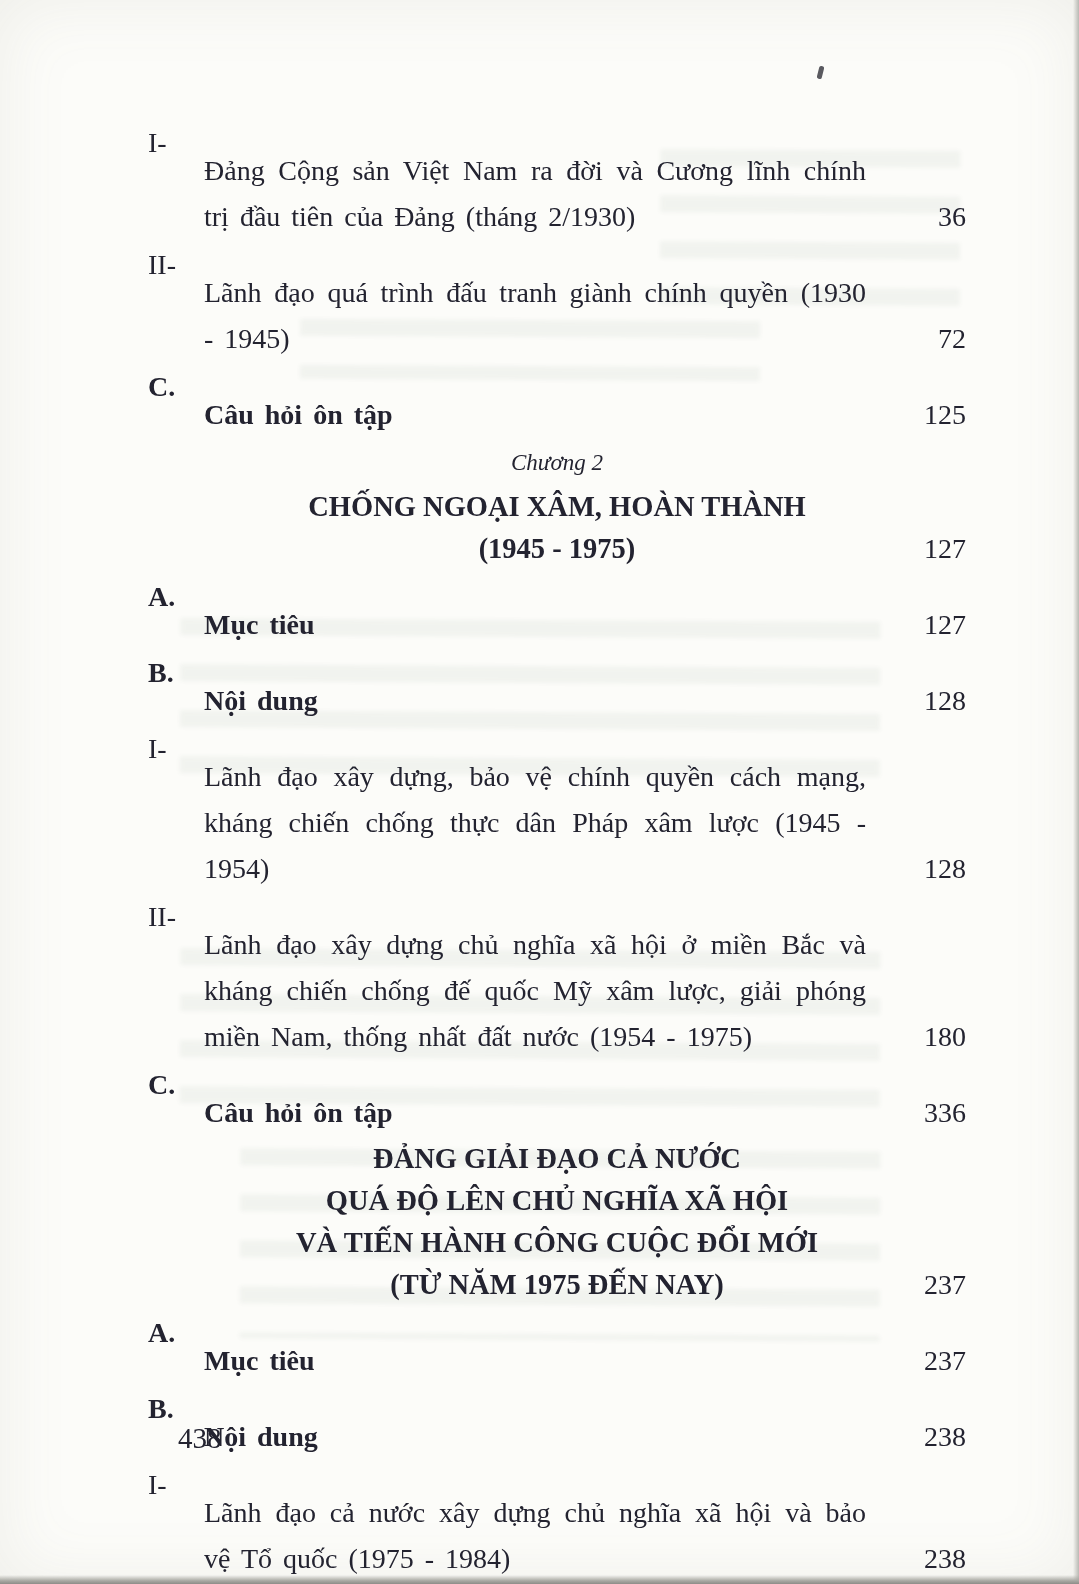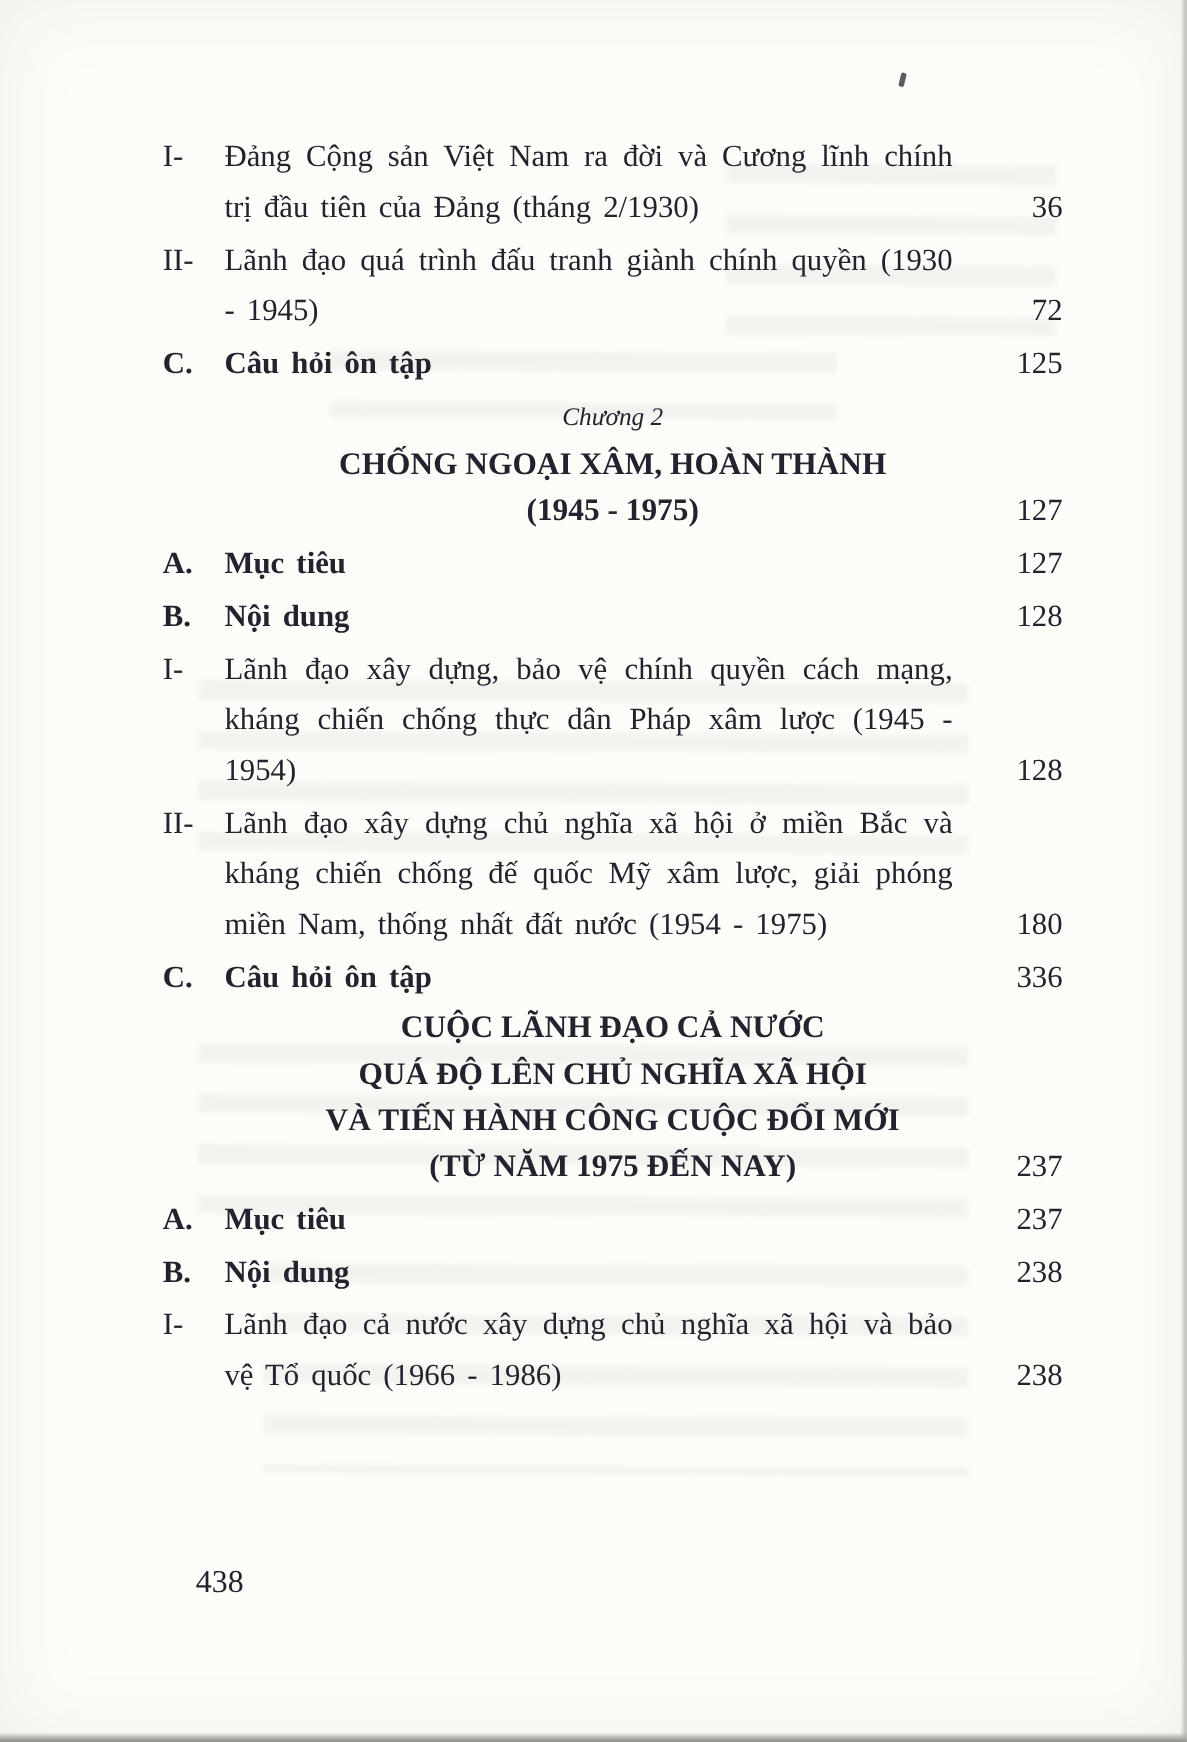--- a/index.html
+++ b/index.html
@@ -64,20 +64,21 @@
   .toc-item .lbl {
     flex: none;
     width: 56px;
     align-self: flex-start;
   }
   .toc-item .txt {
     flex: 1;
     text-align: justify;
     word-spacing: 4px;
     padding-right: 30px;
+    margin-top: 28px;
   }
   .toc-item .pg {
     flex: none;
     min-width: 70px;
     text-align: right;
   }
   .bold-row .lbl, .bold-row .txt { font-weight: bold; }
 
   .chapter {
     margin: 0 0 4px 0;
@@ -175,21 +176,21 @@
       <span class="pg">180</span>
     </div>
 
     <div class="toc-item bold-row">
       <span class="lbl">C.</span>
       <span class="txt">Câu hỏi ôn tập</span>
       <span class="pg">336</span>
     </div>
 
     <div class="chapter">
-      <div class="ch-title">CUỘC LÃNH ĐẠO CẢ NƯỚC</div>
+      <div class="ch-title">ĐẢNG GIẢI ĐẠO CẢ NƯỚC</div>
       <div class="ch-title">QUÁ ĐỘ LÊN CHỦ NGHĨA XÃ HỘI</div>
       <div class="ch-title">VÀ TIẾN HÀNH CÔNG CUỘC ĐỔI MỚI</div>
       <div class="ch-title ch-last">
         <span>(TỪ NĂM 1975 ĐẾN NAY)</span>
         <span class="pg">237</span>
       </div>
     </div>
 
     <div class="toc-item bold-row">
       <span class="lbl">A.</span>
@@ -198,21 +199,21 @@
     </div>
 
     <div class="toc-item bold-row">
       <span class="lbl">B.</span>
       <span class="txt">Nội dung</span>
       <span class="pg">238</span>
     </div>
 
     <div class="toc-item">
       <span class="lbl">I-</span>
-      <span class="txt">Lãnh đạo cả nước xây dựng chủ nghĩa xã hội và bảo vệ Tổ quốc (1966 - 1986)</span>
+      <span class="txt">Lãnh đạo cả nước xây dựng chủ nghĩa xã hội và bảo vệ Tổ quốc (1975 - 1984)</span>
       <span class="pg">238</span>
     </div>
 
   </div>
 
   <div class="footer">438</div>
 
   <div class="edge-right"></div>
   <div class="edge-bottom"></div>
 

